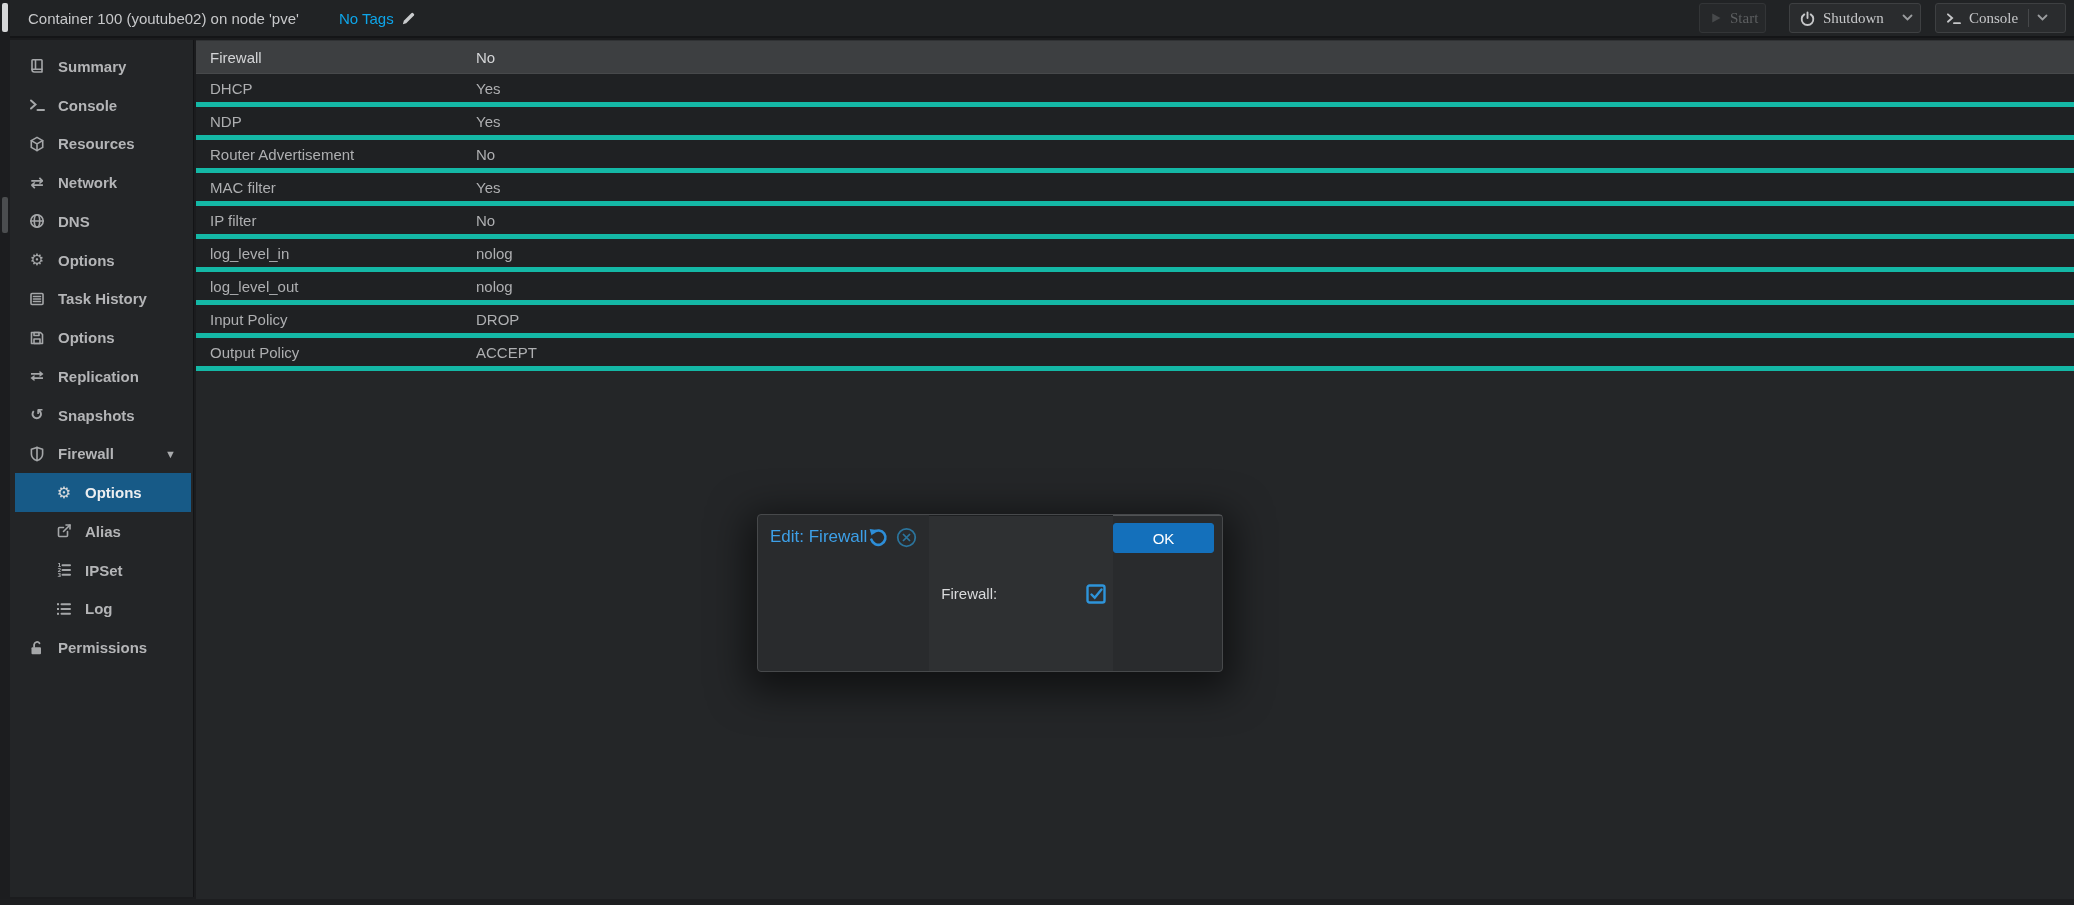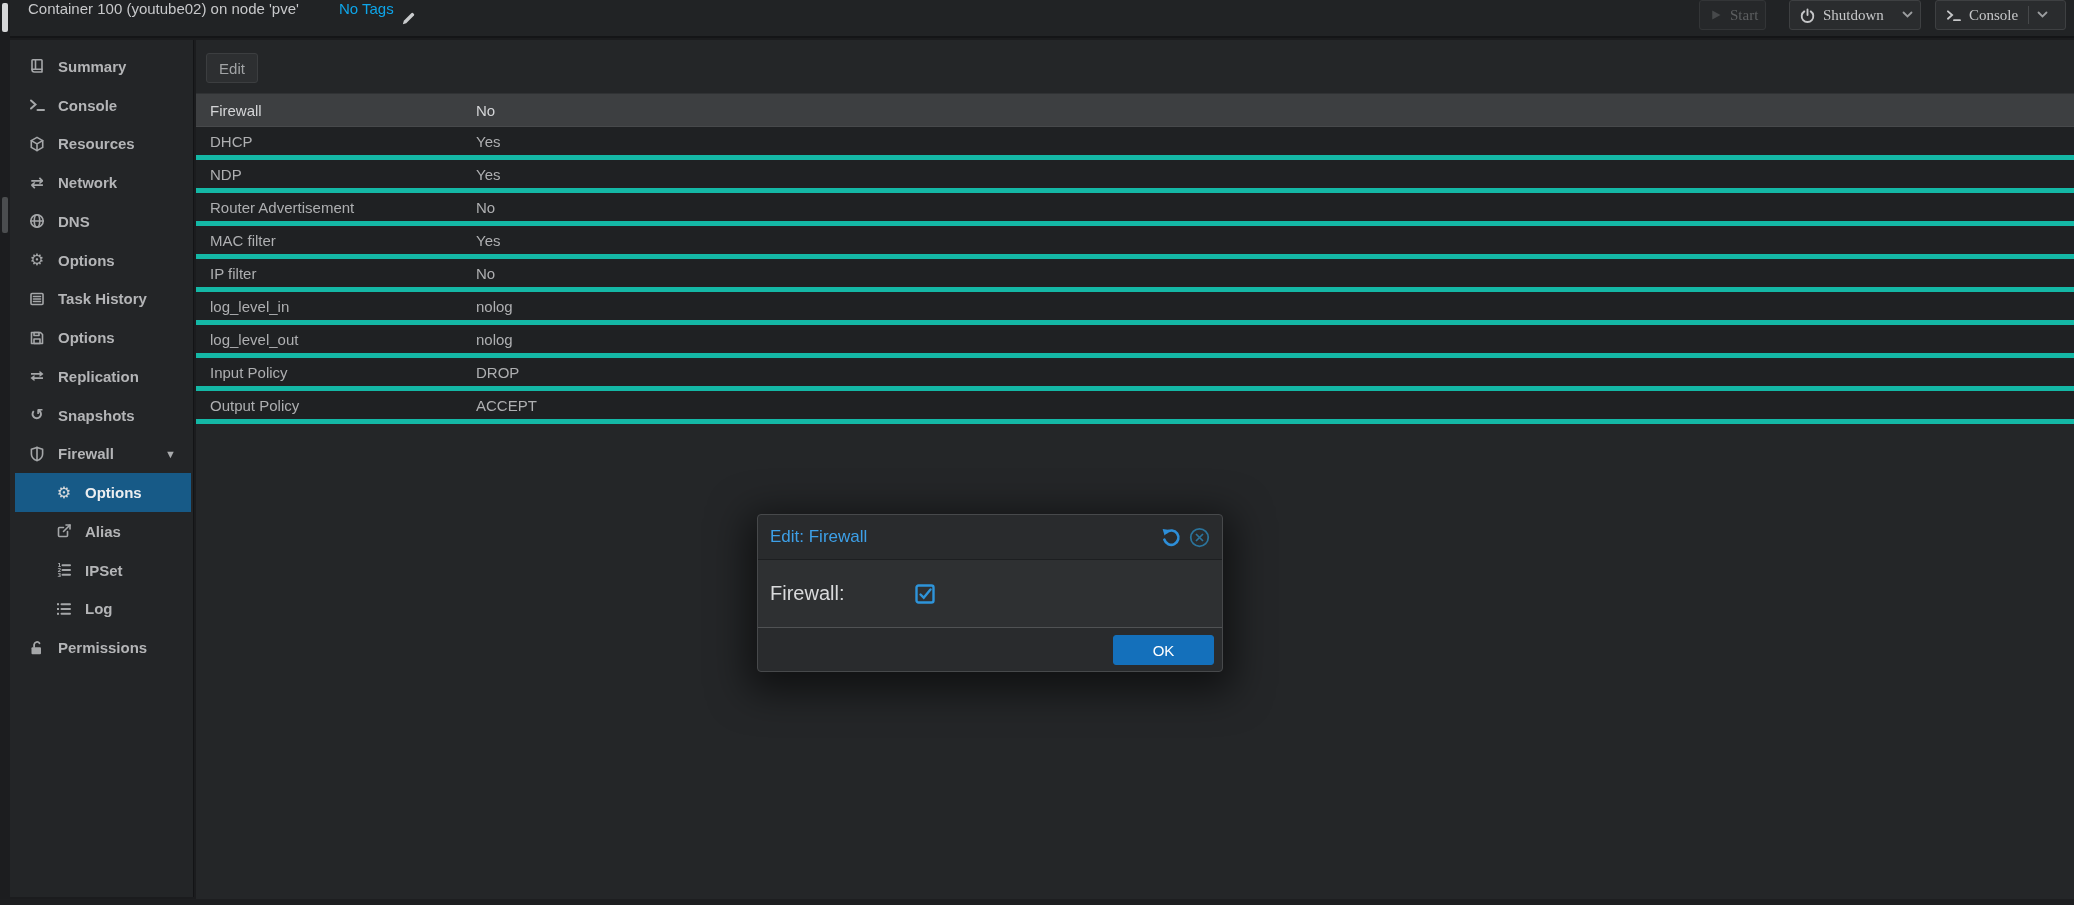--- a/index.html
+++ b/index.html
@@ -8,21 +8,21 @@
 
   .page { position:relative; width:2074px; height:905px; background:#1b1c1e; overflow:hidden; }
 
   
   .edge-strip { position:absolute; left:0; top:0; width:10px; height:905px; background:#1c1d1f; }
   .edge-thumb-top { position:absolute; left:2px; top:3px; width:6px; height:29px; background:#d5d6d7; border-radius:2px; }
   .edge-thumb-mid { position:absolute; left:2px; top:197px; width:6px; height:36px; background:#4b4d4f; border-radius:2px; }
 
   
   .topbar { position:absolute; left:10px; top:0; width:2064px; height:38px; background:#212325;
-            border-bottom:2px solid #141517; display:flex; padding:0 8px 0 18px; }
+            border-bottom:2px solid #141517; display:flex; align-items:center; padding:0 8px 0 18px; }
   .topbar .title { font-size:15px; color:#c7c8ca; white-space:nowrap; }
   .topbar .tags { font-size:15px; color:#0ea5e9; margin-left:40px; white-space:nowrap; }
   .topbar .pencil { margin-left:7px; color:#c9cbcd; display:flex; align-items:center; }
   .topbar .spacer { flex:1; }
 
   .tb-btn { height:30px; border-radius:3px; display:flex; align-items:center; padding:0 10px;
             background:#2a2c2e; border:1px solid #3e4042; color:#c6c7c9; font-size:15px; cursor:pointer;font-family:Liberation Serif, serif; }
   .tb-btn .ico { display:flex; align-items:center; margin-right:8px; }
   .tb-btn .vsep { width:1px; height:18px; background:#46484a; margin:0 8px 0 10px; }
   .tb-btn .chev { display:flex; align-items:center; color:#9b9d9f; }
@@ -56,28 +56,28 @@
               border-bottom:5px solid #14b8a6; font-size:15px; color:#aeafb1; cursor:pointer; }
   .grid-row .c-name { width:280px; padding-left:14px; flex:none; white-space:nowrap; }
   .grid-row .c-value { flex:1; white-space:nowrap; }
   .grid-row.selected { background:#3d3f41; color:#d4d5d7; border-bottom-color:#47494a; border-bottom:1px solid #47494b; }
   .filler { flex:1; background:#242628; }
   .bottom-strip { position:absolute; left:0; bottom:0; width:2074px; height:6px; background:#1d1e20; }
 
   
   .modal { position:absolute; left:757px; top:514px; width:466px; height:158px; background:#292b2d;
            border:1px solid #47494b; border-radius:4px; box-shadow:0 10px 38px 10px rgba(0,0,0,0.55);
-           display:flex; flex-direction:column; z-index:10; }
+           display:flex; flex-direction:row; z-index:10; }
   .modal-header { height:44px; flex:none; display:flex; align-items:center; padding:0 12px; }
   .modal-title { font-size:17px; color:#3da0e8; flex:1; }
   .modal-tool { display:flex; align-items:center; cursor:pointer; }
   .modal-tool + .modal-tool { margin-left:8px; }
   .modal-body { flex:1; background:#2e3032; border-top:1px solid #1d1f21; position:relative;
                 display:flex; align-items:center; }
-  .field-label { font-size:20px; color:#d9dadc; margin-left:12px; }
+  .field-label { font-size:15px; color:#d9dadc; margin-left:12px; }
   .checkbox { position:absolute; left:157px; top:50%; transform:translateY(-50%); display:flex; cursor:pointer; }
   .modal-footer { height:44px; flex:none; border-top:1px solid #505254; display:flex; justify-content:flex-end; }
   .ok-btn { width:101px; height:30px; margin:7px 8px 0 0; background:#1470bb; border:1px solid #1470bb;
             border-radius:3px; color:#ffffff; font-size:15px; font-family:inherit; cursor:pointer; }
 </style>
 </head>
 <body>
 
 <div class="page">
 
@@ -282,23 +282,20 @@
           <svg width="16" height="16" viewBox="0 0 16 16">
             <rect x="2.5" y="7.2" width="9.5" height="7" rx="1" fill="currentColor"></rect>
             <path d="M10.5 7V4.6a3 3 0 0 1 5.4-1.4" fill="none" stroke="currentColor" stroke-width="1.8" stroke-linecap="round" transform="translate(-5.4 0)"></path>
           </svg>
         </span>
         <span class="lbl">Permissions</span>
       </div>
     </aside>
 
   <main class="content">
-    <div class="toolbar">
-      <button class="edit-btn">Edit</button>
-    </div>
     <div class="grid" id="grid">
         <div class="grid-row selected">
           <span class="c-name">Firewall</span>
           <span class="c-value">No</span>
         </div>
         <div class="grid-row">
           <span class="c-name">DHCP</span>
           <span class="c-value">Yes</span>
         </div>
         <div class="grid-row">

